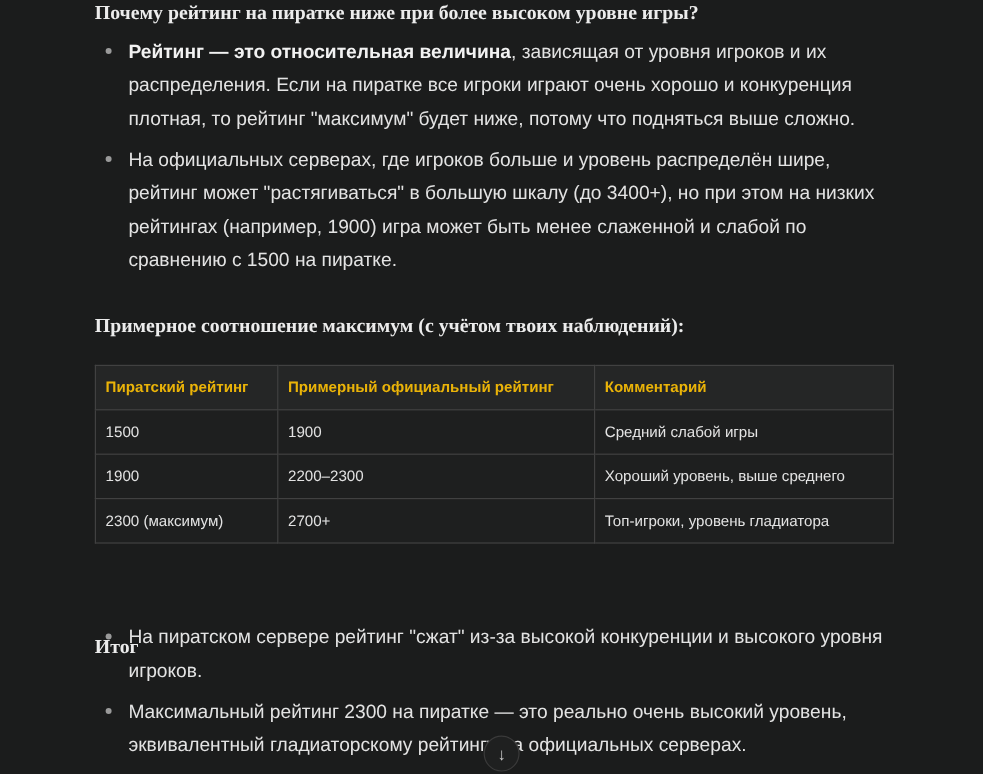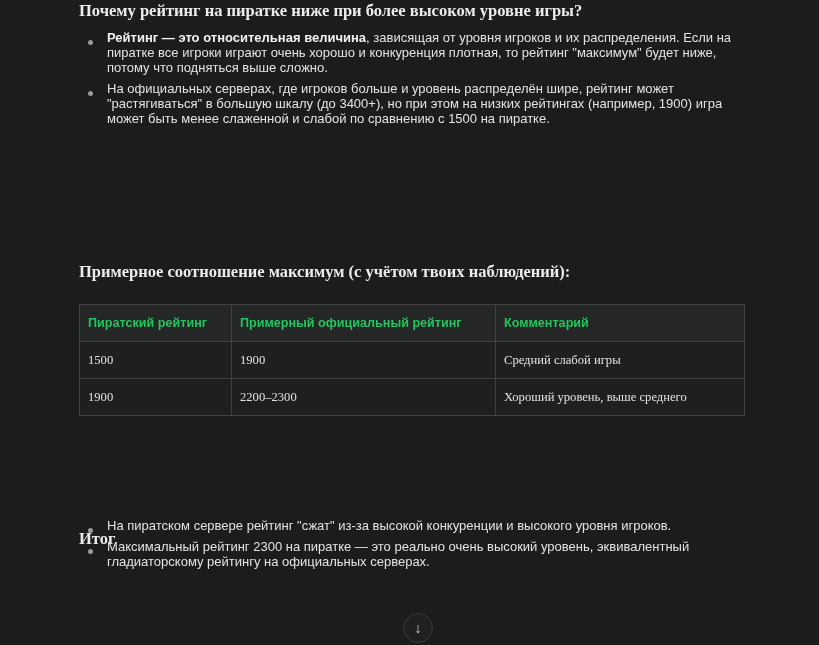--- a/index.html
+++ b/index.html
@@ -12,35 +12,35 @@
   }
   .content { position:absolute; left:79px; top:0; width:667px; }
   .h3 {
     font-family:"Liberation Serif", serif;
     font-size:16.5px; color:#ececec; margin:0;
     position:absolute; left:0; white-space:nowrap;
   }
   ul { list-style:none; margin:0; padding:0; position:absolute; left:0; width:667px; }
   li {
     position:relative; padding-left:28px;
-    font-size:13px; line-height:15px; color:#e3e3e3;
+    font-size:16px; line-height:28px; color:#e3e3e3;
     margin-bottom:6px;
   }
   li::before {
     content:""; position:absolute; left:9px; top:10px;
     width:5px; height:5px; border-radius:50%; background:#9a9a9a;
   }
   b { font-weight:bold; color:#f2f2f2; }
   table {
     position:absolute; left:0; top:304px; width:666px;
     border-collapse:collapse; font-size:12.6px; color:#e3e3e3;
   }
   th, td { border:1px solid #414141; text-align:left; padding:0 8px; height:36px; }
-  th { background:#252626; font-weight:bold; color:#22c55e; }
-  td { background:#1e1f1f;font-family:Liberation Serif, serif; }
+  th { background:#252626; font-weight:bold; color:#eab308; }
+  td { background:#1e1f1f; }
   .col1 { width:135px; } .col2 { width:247px; }
   .scroll-btn {
     position:absolute; left:403px; top:613px; width:28px; height:28px;
     border-radius:50%; border:1px solid #3a3a3a; background:#1f2020;
     color:#cfcfcf; font-size:14px; display:flex; align-items:center; justify-content:center;
   }
 </style>
 </head>
 <body>
 
@@ -66,20 +66,25 @@
       <tr>
         <td>1500</td>
         <td>1900</td>
         <td>Средний слабой игры</td>
       </tr>
       <tr>
         <td>1900</td>
         <td>2200–2300</td>
         <td>Хороший уровень, выше среднего</td>
       </tr>
+      <tr>
+        <td>2300 (максимум)</td>
+        <td>2700+</td>
+        <td>Топ-игроки, уровень гладиатора</td>
+      </tr>
     </tbody>
   </table>
 
   <h3 class="h3" style="top:489px;margin-top:40px;">Итог</h3>
 
   <ul style="top:518px;">
     <li>На пиратском сервере рейтинг "сжат" из-за высокой конкуренции и высокого уровня игроков.</li>
     <li>Максимальный рейтинг 2300 на пиратке — это реально очень высокий уровень, эквивалентный гладиаторскому рейтингу на официальных серверах.</li>
   </ul>
 </div>

